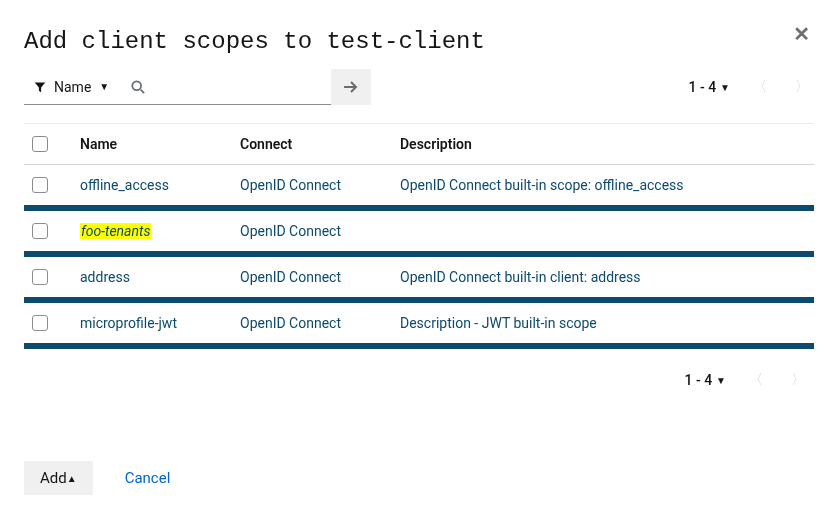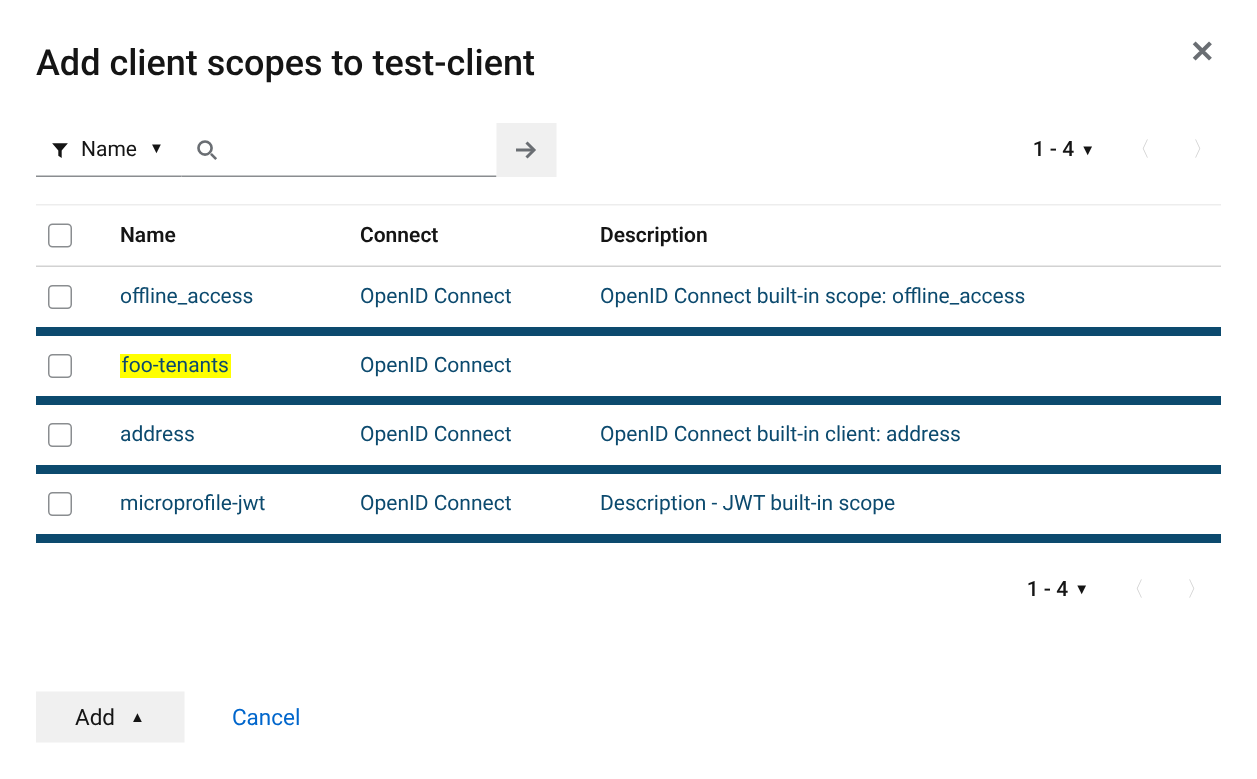--- a/index.html
+++ b/index.html
@@ -15,22 +15,23 @@
     position: relative;
   }
   .header {
     display: flex;
     justify-content: space-between;
     align-items: flex-start;
   }
   .title {
     font-size: 24px;
     font-weight: 500;
-    margin: 8px 0 26px 0;
-    color: #151515;
+    margin: 8px 0 14px 0;
+    color: #151515;
+    font-family: Liberation Mono, monospace;
   }
   .close-btn {
     font-size: 20px;
     font-weight: 700;
     color: #6a6e73;
     cursor: pointer;
     line-height: 1;
     padding: 4px;
   }
   .toolbar-row {
@@ -127,41 +128,41 @@
     border: 1.5px solid #8a8d90;
     border-radius: 3px;
     background: #fff;
     cursor: pointer;
     margin-left: 8px;
   }
   .name-cell { font-weight: 400; }
   .highlight {
     background: #ffff00;
     padding: 0 1px;
+    font-style: italic;
   }
   .footer-pagination {
     display: flex;
     justify-content: flex-end;
     margin-top: 22px;
     padding-right: 4px;
   }
   .modal-footer {
     position: absolute;
     left: 24px;
     bottom: 24px;
     display: flex;
     align-items: center;
     gap: 32px;
   }
   .add-btn {
     background: #f0f0f0;
-    padding: 8px 26px;
-    display: flex;
-    align-items: center;
-    gap: 10px;
+    padding: 8px 16px;
+    display: flex;
+    align-items: center;
     cursor: pointer;
     font-size: 15px;
   }
   .cancel-link {
     color: #0066cc;
     cursor: pointer;
     font-size: 15px;
   }
   svg { display: block; }
 </style>

